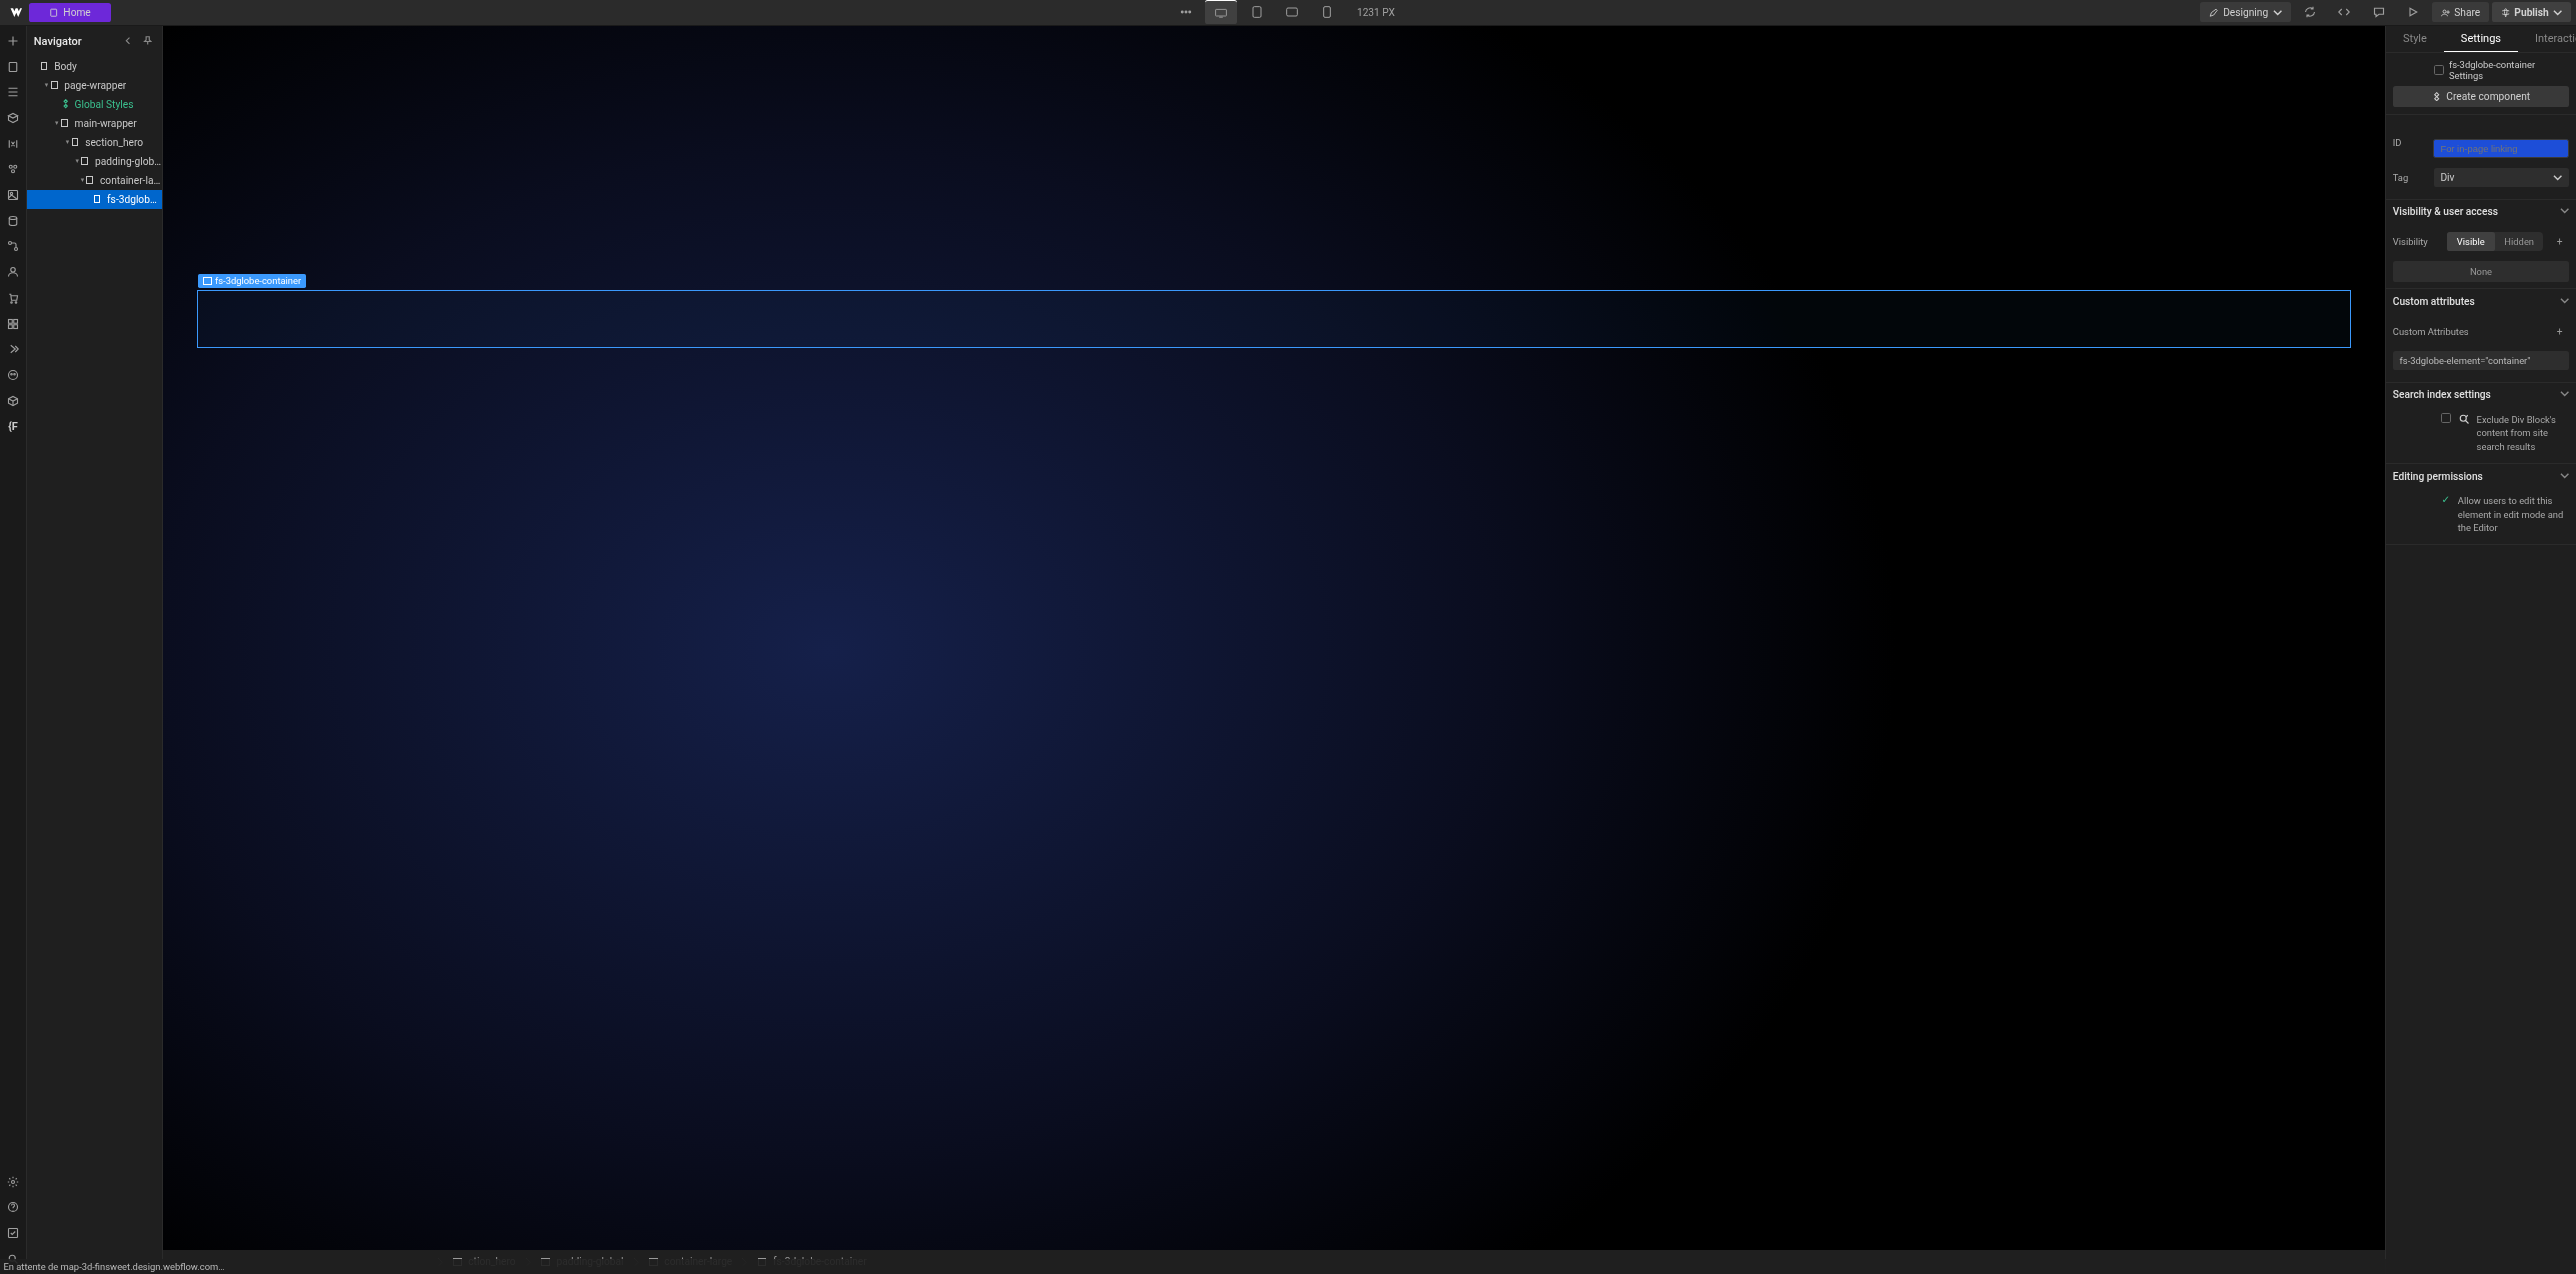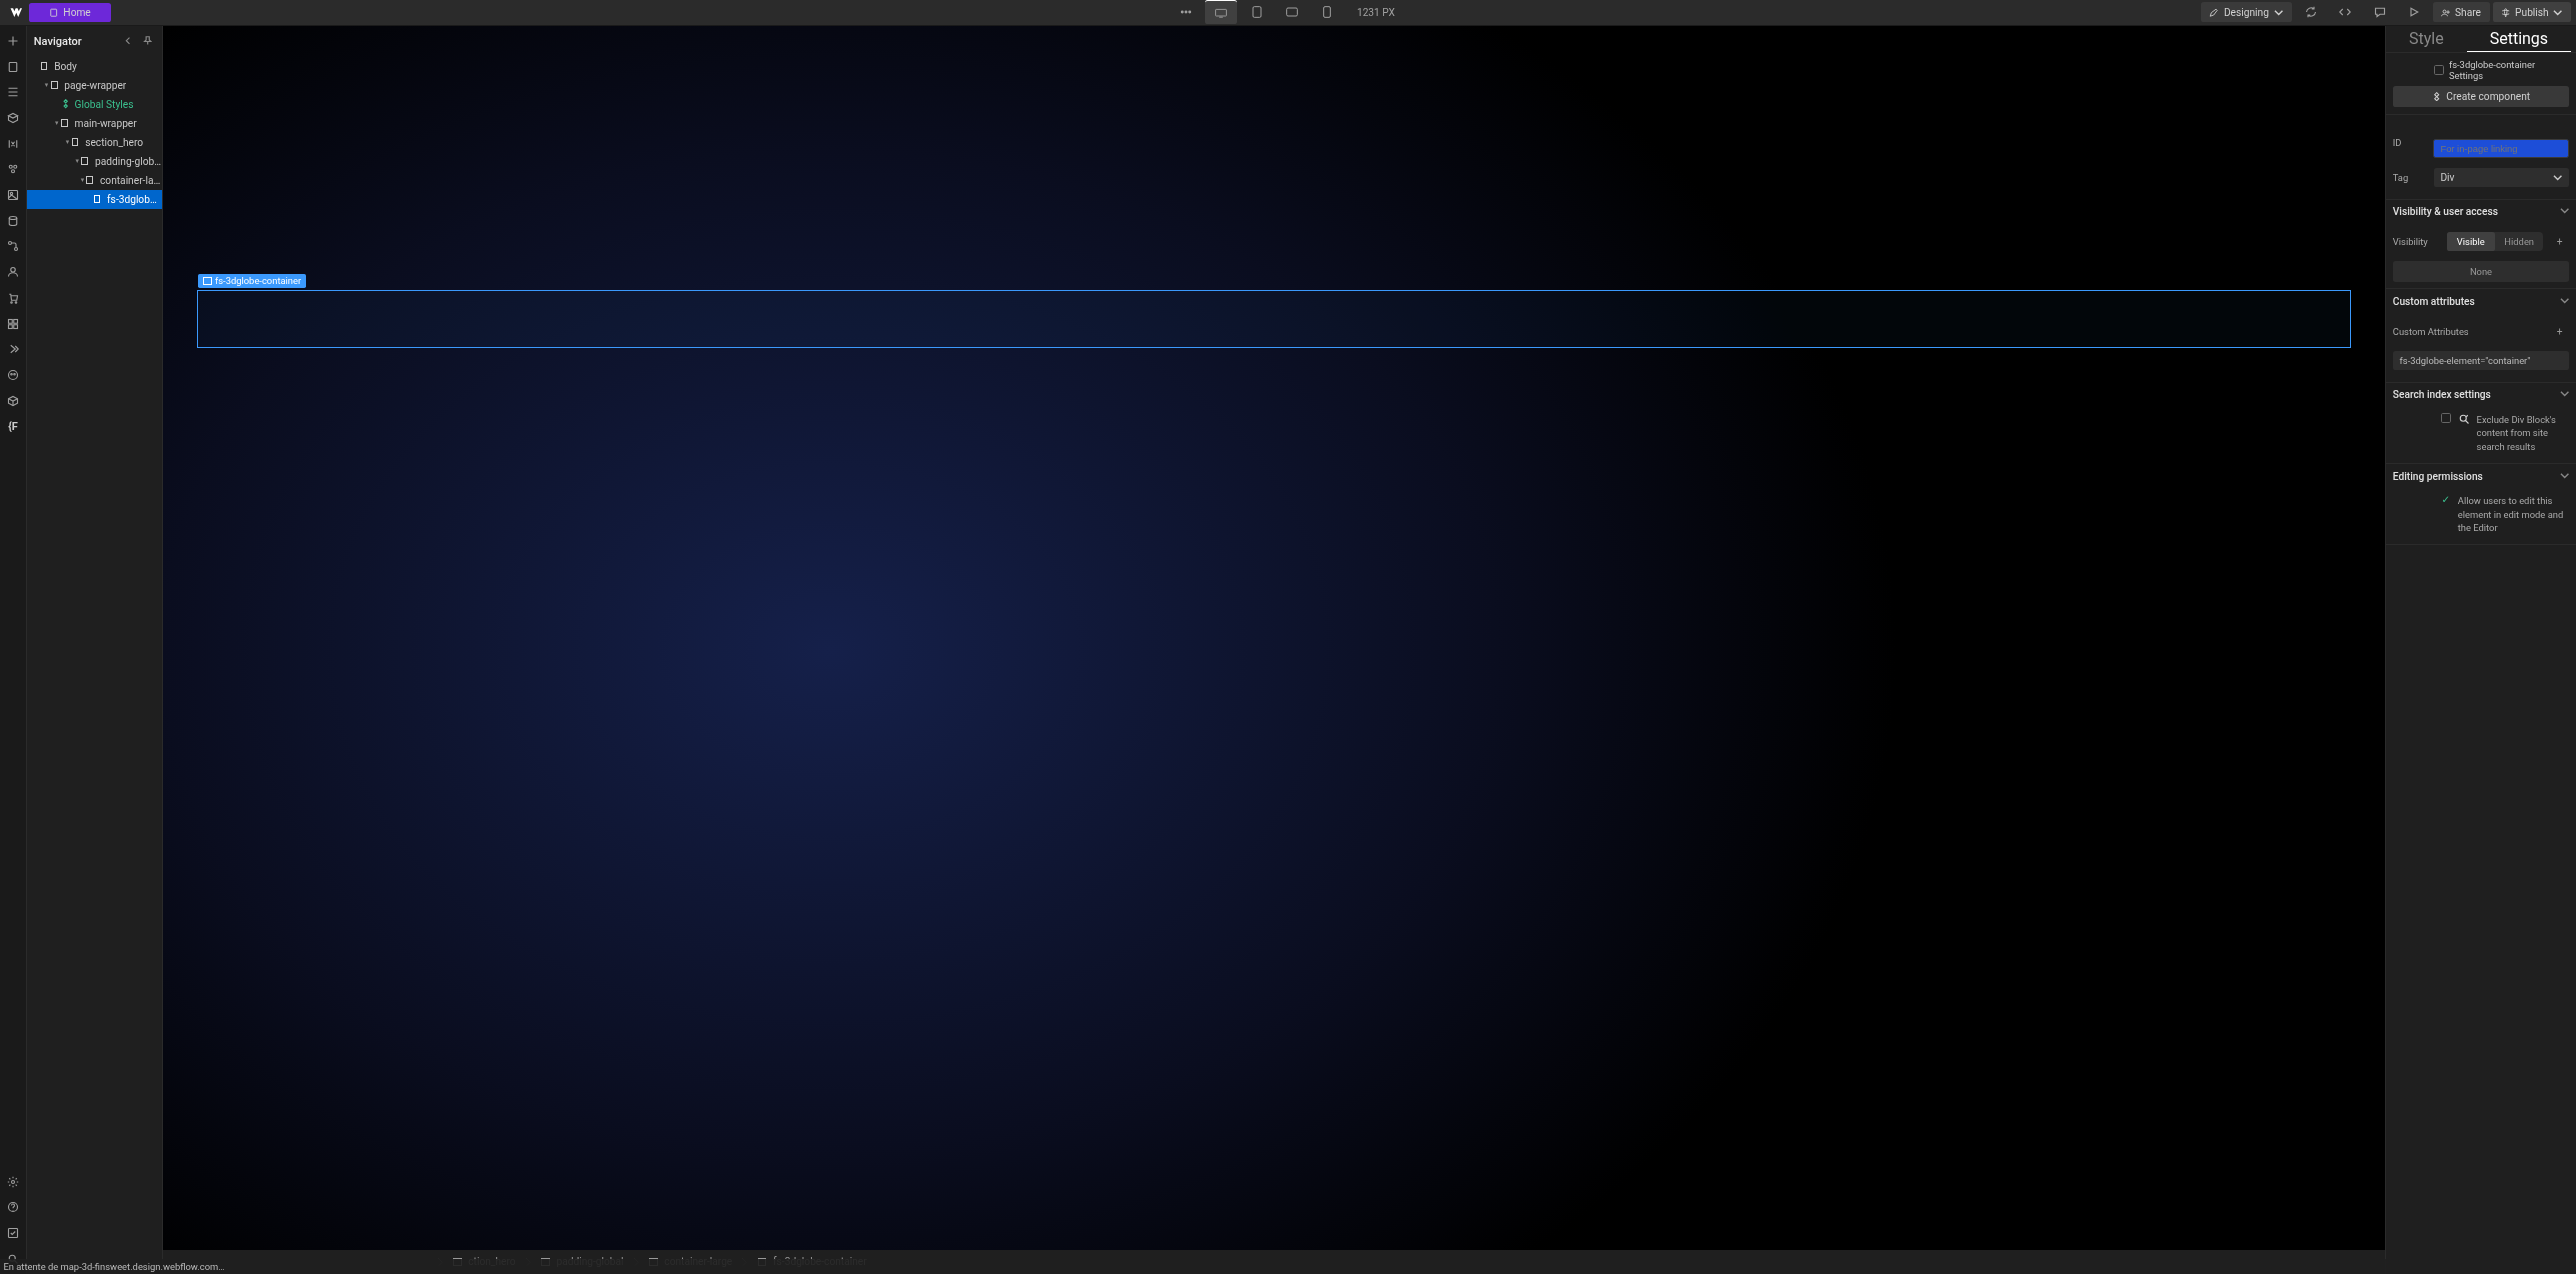--- a/index.html
+++ b/index.html
@@ -77,21 +77,21 @@
     }
     
     .share-btn, .publish-btn {
       height: 20.4px;
       background: #3a3a3a;
       border-radius: 2.6px;
       padding: 0 8.5px;
       display: flex; align-items: center; gap: 4.3px;
       cursor: pointer;
     }
-    .publish-btn { background: #404040; }
+    .publish-btn { background: #404040; font-weight: bold; }
     
     
     .main {
       display: flex;
       height: calc(100vh - 25.6px);
     }
     
     
     .left-rail {
       width: 27px;
@@ -273,26 +273,26 @@
       flex-direction: column;
       overflow-y: auto;
     }
     .panel-tabs {
       display: flex;
       height: 27px;
       border-bottom: 0.9px solid #2b2b2b;
     }
     .panel-tab {
       flex: 0 0 auto;
-      padding: 0 23px;
+      padding: 0 17px;
       display: flex;
       align-items: center;
       cursor: pointer;
       color: #888;
-      font-size: 16px;
+      font-size: 11px;
       border-bottom: 1.7px solid transparent;
     }
     .panel-tab.active {
       color: #fff;
       border-bottom-color: #fff;
     }
     
     .panel-section {
       border-bottom: 0.9px solid #2b2b2b;
       padding: 6.8px;

